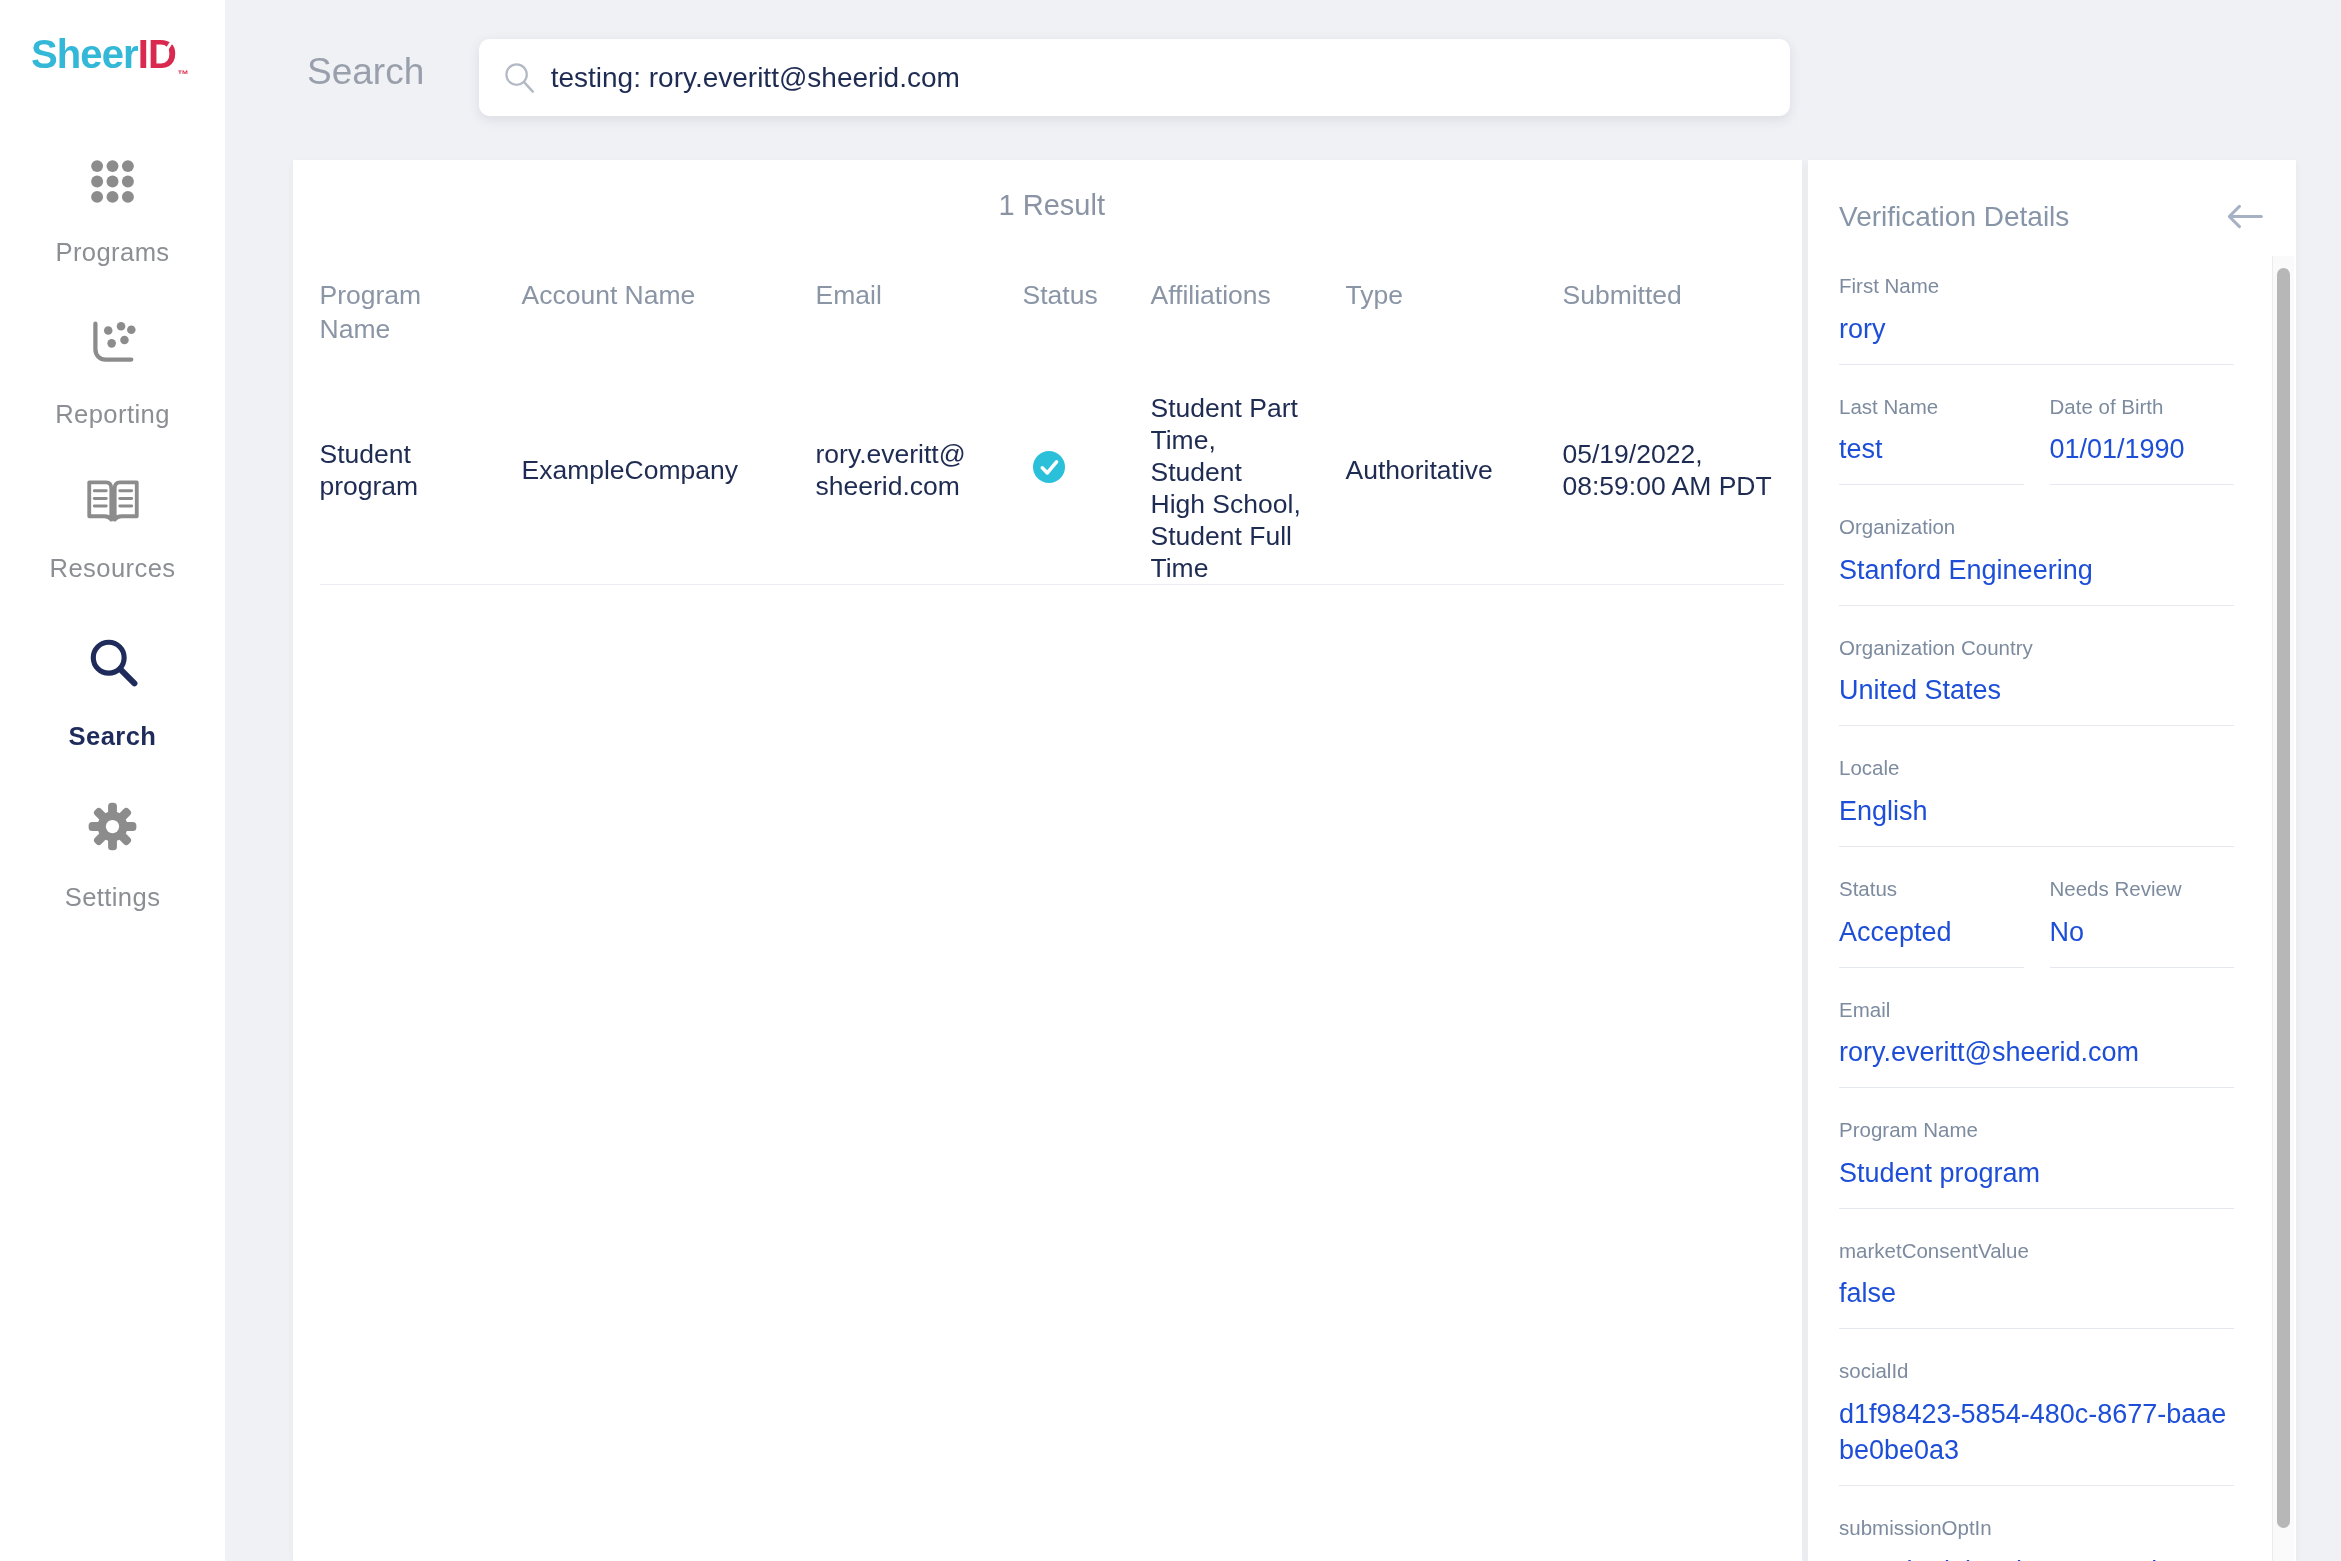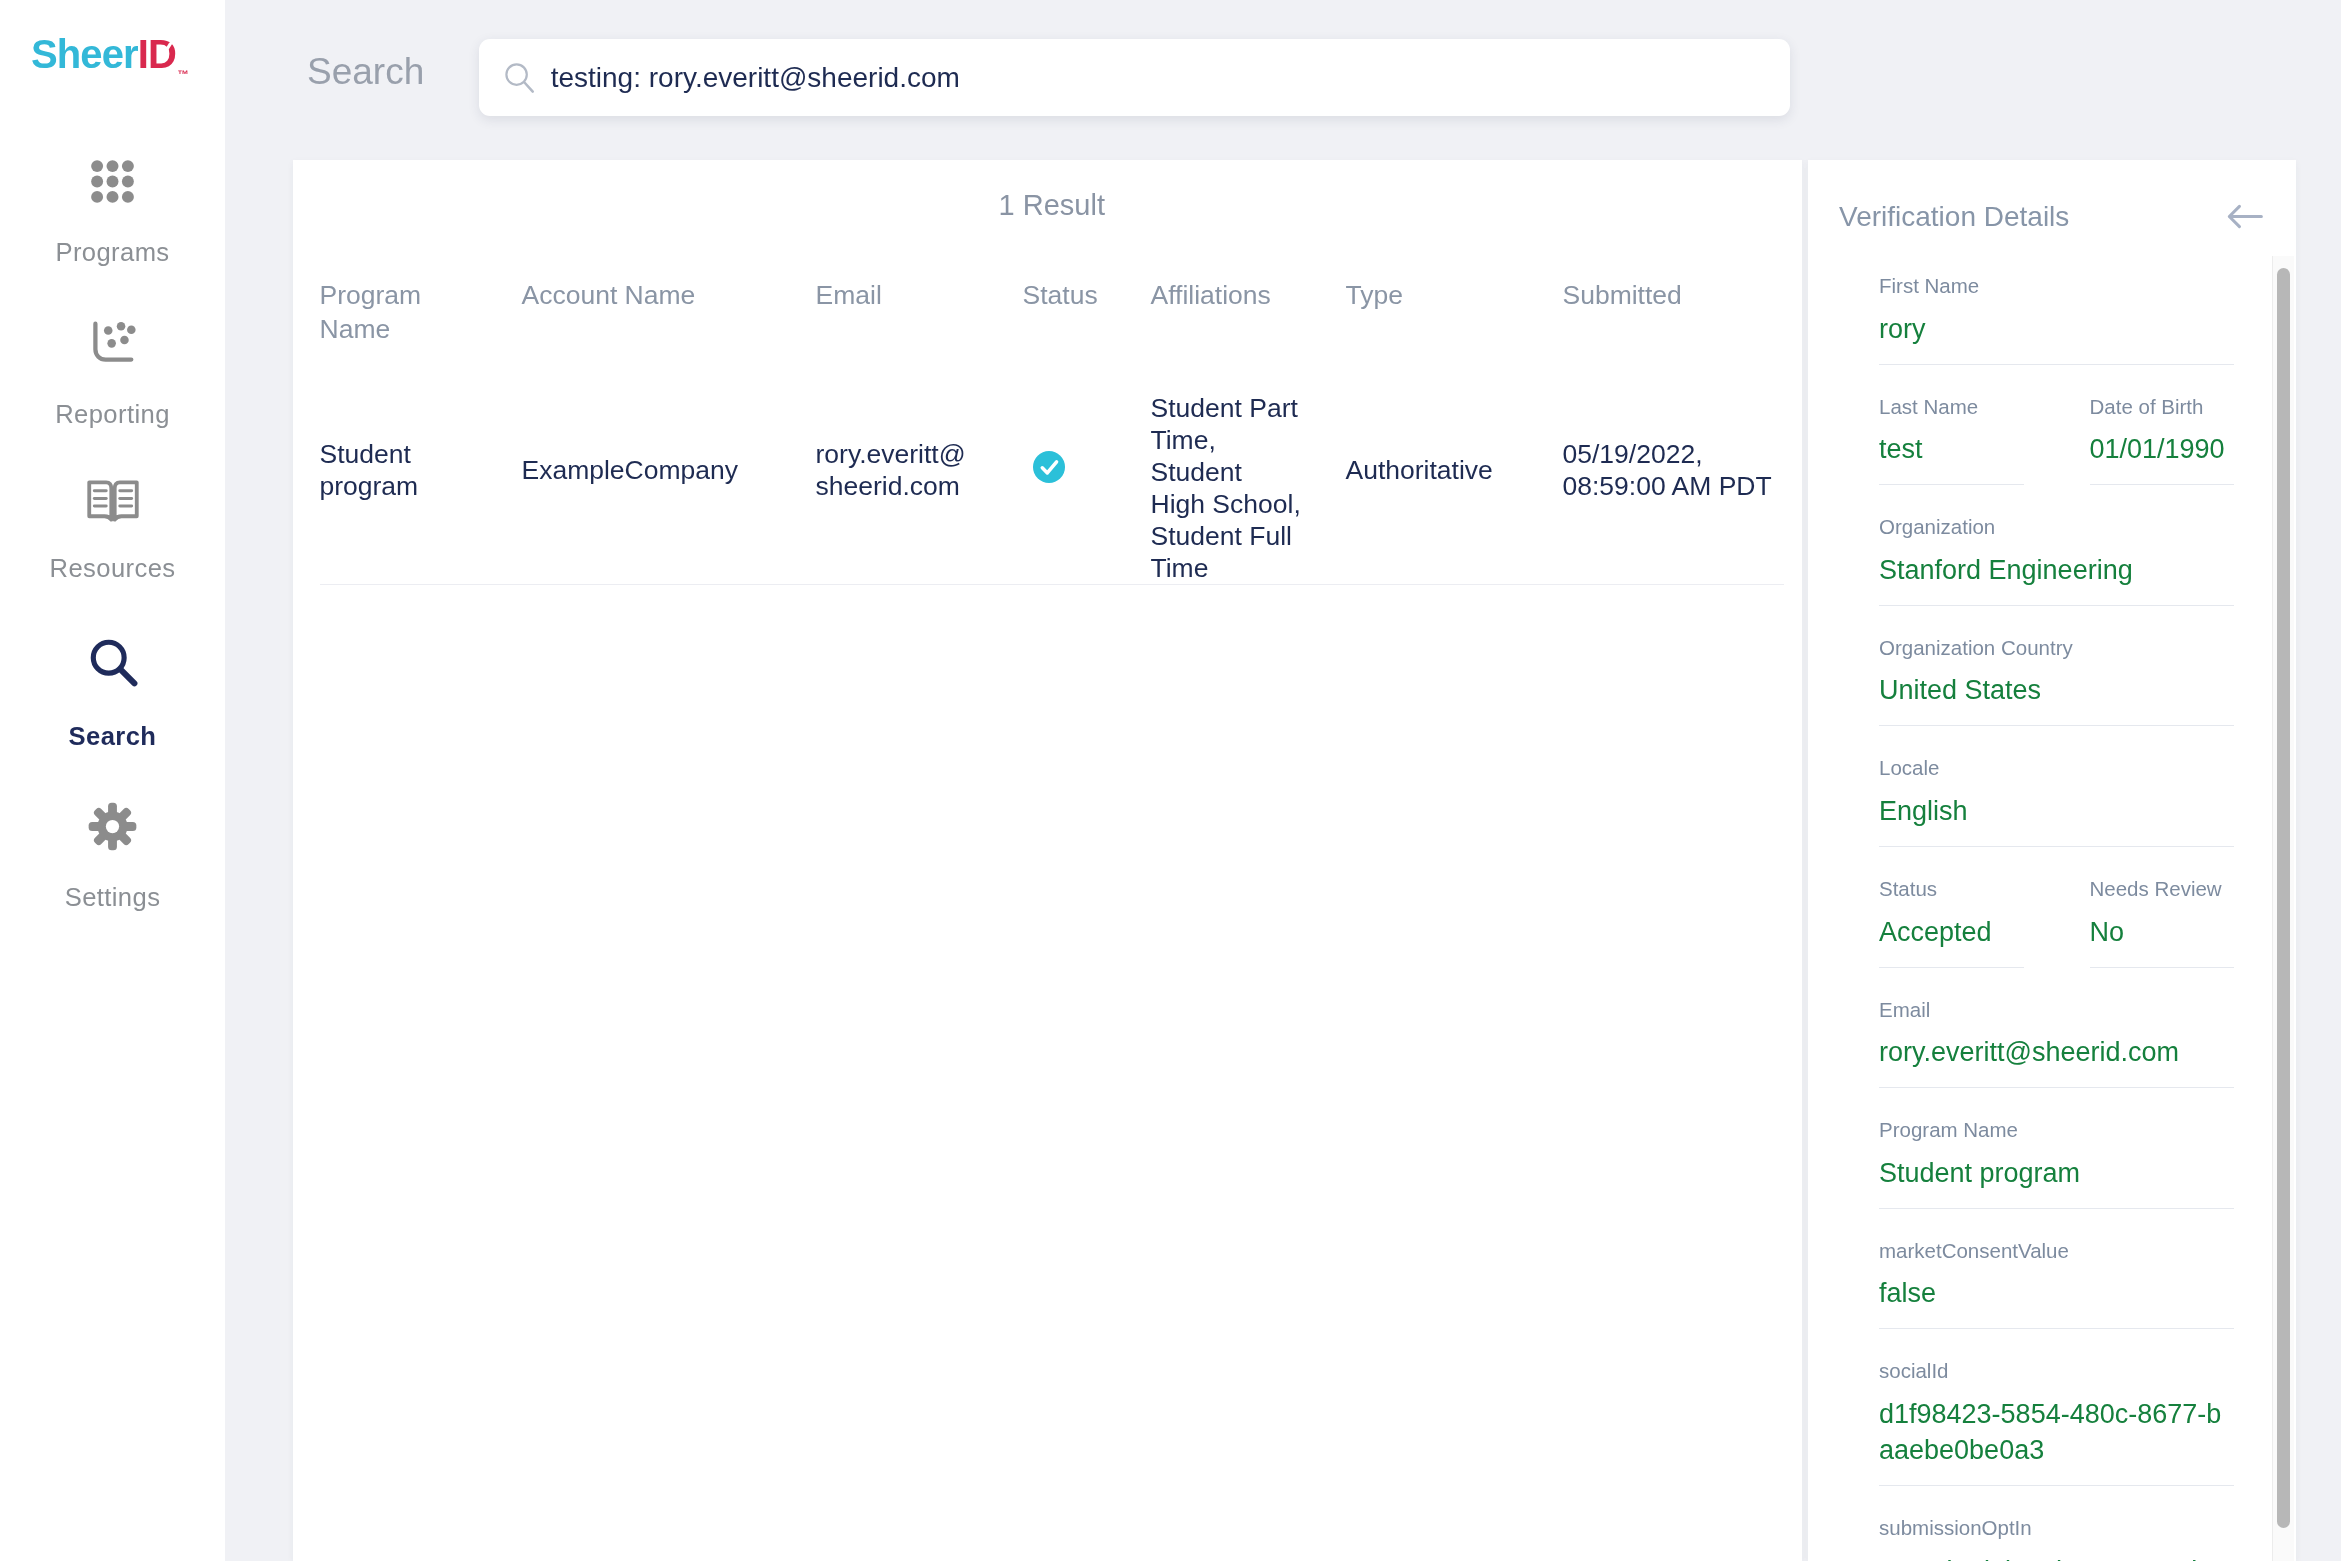--- a/index.html
+++ b/index.html
@@ -94,23 +94,23 @@
     height:96px; display:flex; align-items:center; justify-content:space-between;
     padding:17px 32px 0 31px;
   }
   .panel-title { font-size:28px; color:#8795a8; }
   .back-arrow { cursor:pointer; line-height:0; }
 
   .panel-body {
     position:absolute; top:96px; left:0; right:25.6px; bottom:0;
     padding:17px 36px 0 31px; overflow:hidden;
   }
-  .field { border-bottom:1.7px solid #e5e8ee; margin-bottom:29px;margin-left:40px; }
+  .field { border-bottom:1.7px solid #e5e8ee; margin-bottom:29px; }
   .field-label { font-size:20.5px; line-height:25.6px; color:#7d8b9f; }
-  .field-value { font-size:27px; line-height:36px; color:#15803d; margin-top:12px; padding-bottom:17px; }
+  .field-value { font-size:27px; line-height:36px; color:#1d4ed8; margin-top:12px; padding-bottom:17px; }
   .field-value.break-all { word-break:break-all; }
   .field-row { display:grid; grid-template-columns:1fr 1fr; column-gap:25.6px; }
 
   .scroll-track {
     position:absolute; top:96px; right:1.7px; bottom:0; width:22px;
     background:#fafafa; border-left:1.7px solid #ececec;
   }
   .scroll-thumb {
     position:absolute; left:3.4px; top:12px; width:13.7px; height:1260px;
     background:#b7b7b7; border-radius:7.7px; cursor:grab;

